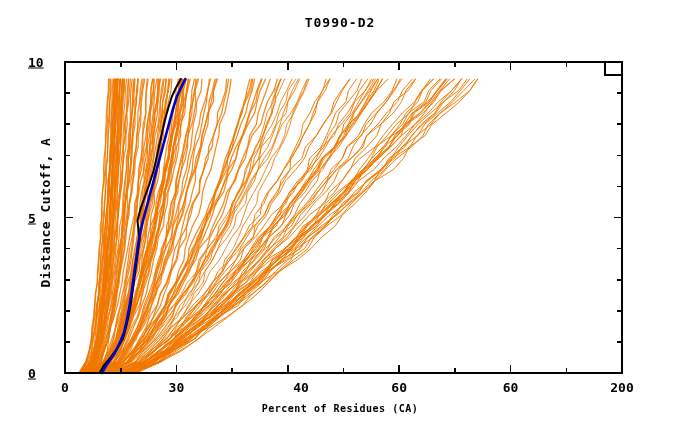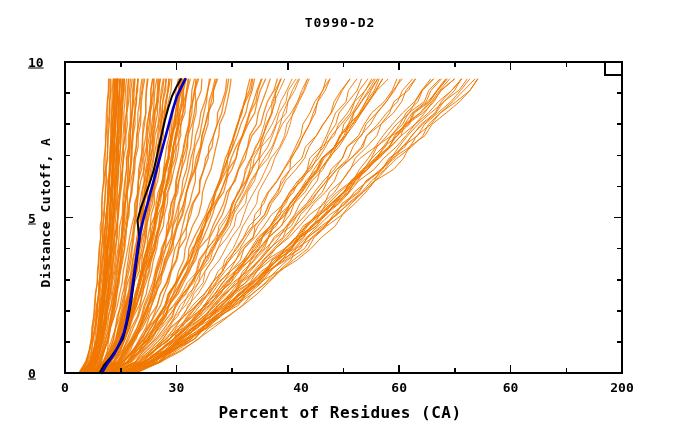--- a/index.html
+++ b/index.html
@@ -13,21 +13,21 @@
     position:absolute;left:0;top:15px;width:680px;text-align:center;
     font-size:13px;font-weight:bold;letter-spacing:1px;
     font-family:"DejaVu Sans Mono","Liberation Mono",monospace;
   }
 
   #chart-area{position:absolute;left:0;top:0;width:680px;height:440px;}
   #chart-svg{display:block;width:680px;height:440px;}
 
   .x-axis-title{
     position:absolute;left:0;top:403px;width:680px;text-align:center;
-    font-size:16px;font-weight:bold;letter-spacing:.5px;
+    font-size:10px;font-weight:bold;letter-spacing:.5px;
     font-family:"DejaVu Sans Mono","Liberation Mono",monospace;
   }
   .y-axis-title{
     position:absolute;left:-85px;top:205px;width:260px;text-align:center;
     font-size:13px;font-weight:bold;letter-spacing:.5px;
     transform:rotate(-90deg);transform-origin:center center;
     font-family:"DejaVu Sans Mono","Liberation Mono",monospace;
   }
   .tick-label{
     position:absolute;font-size:13px;font-weight:bold;

